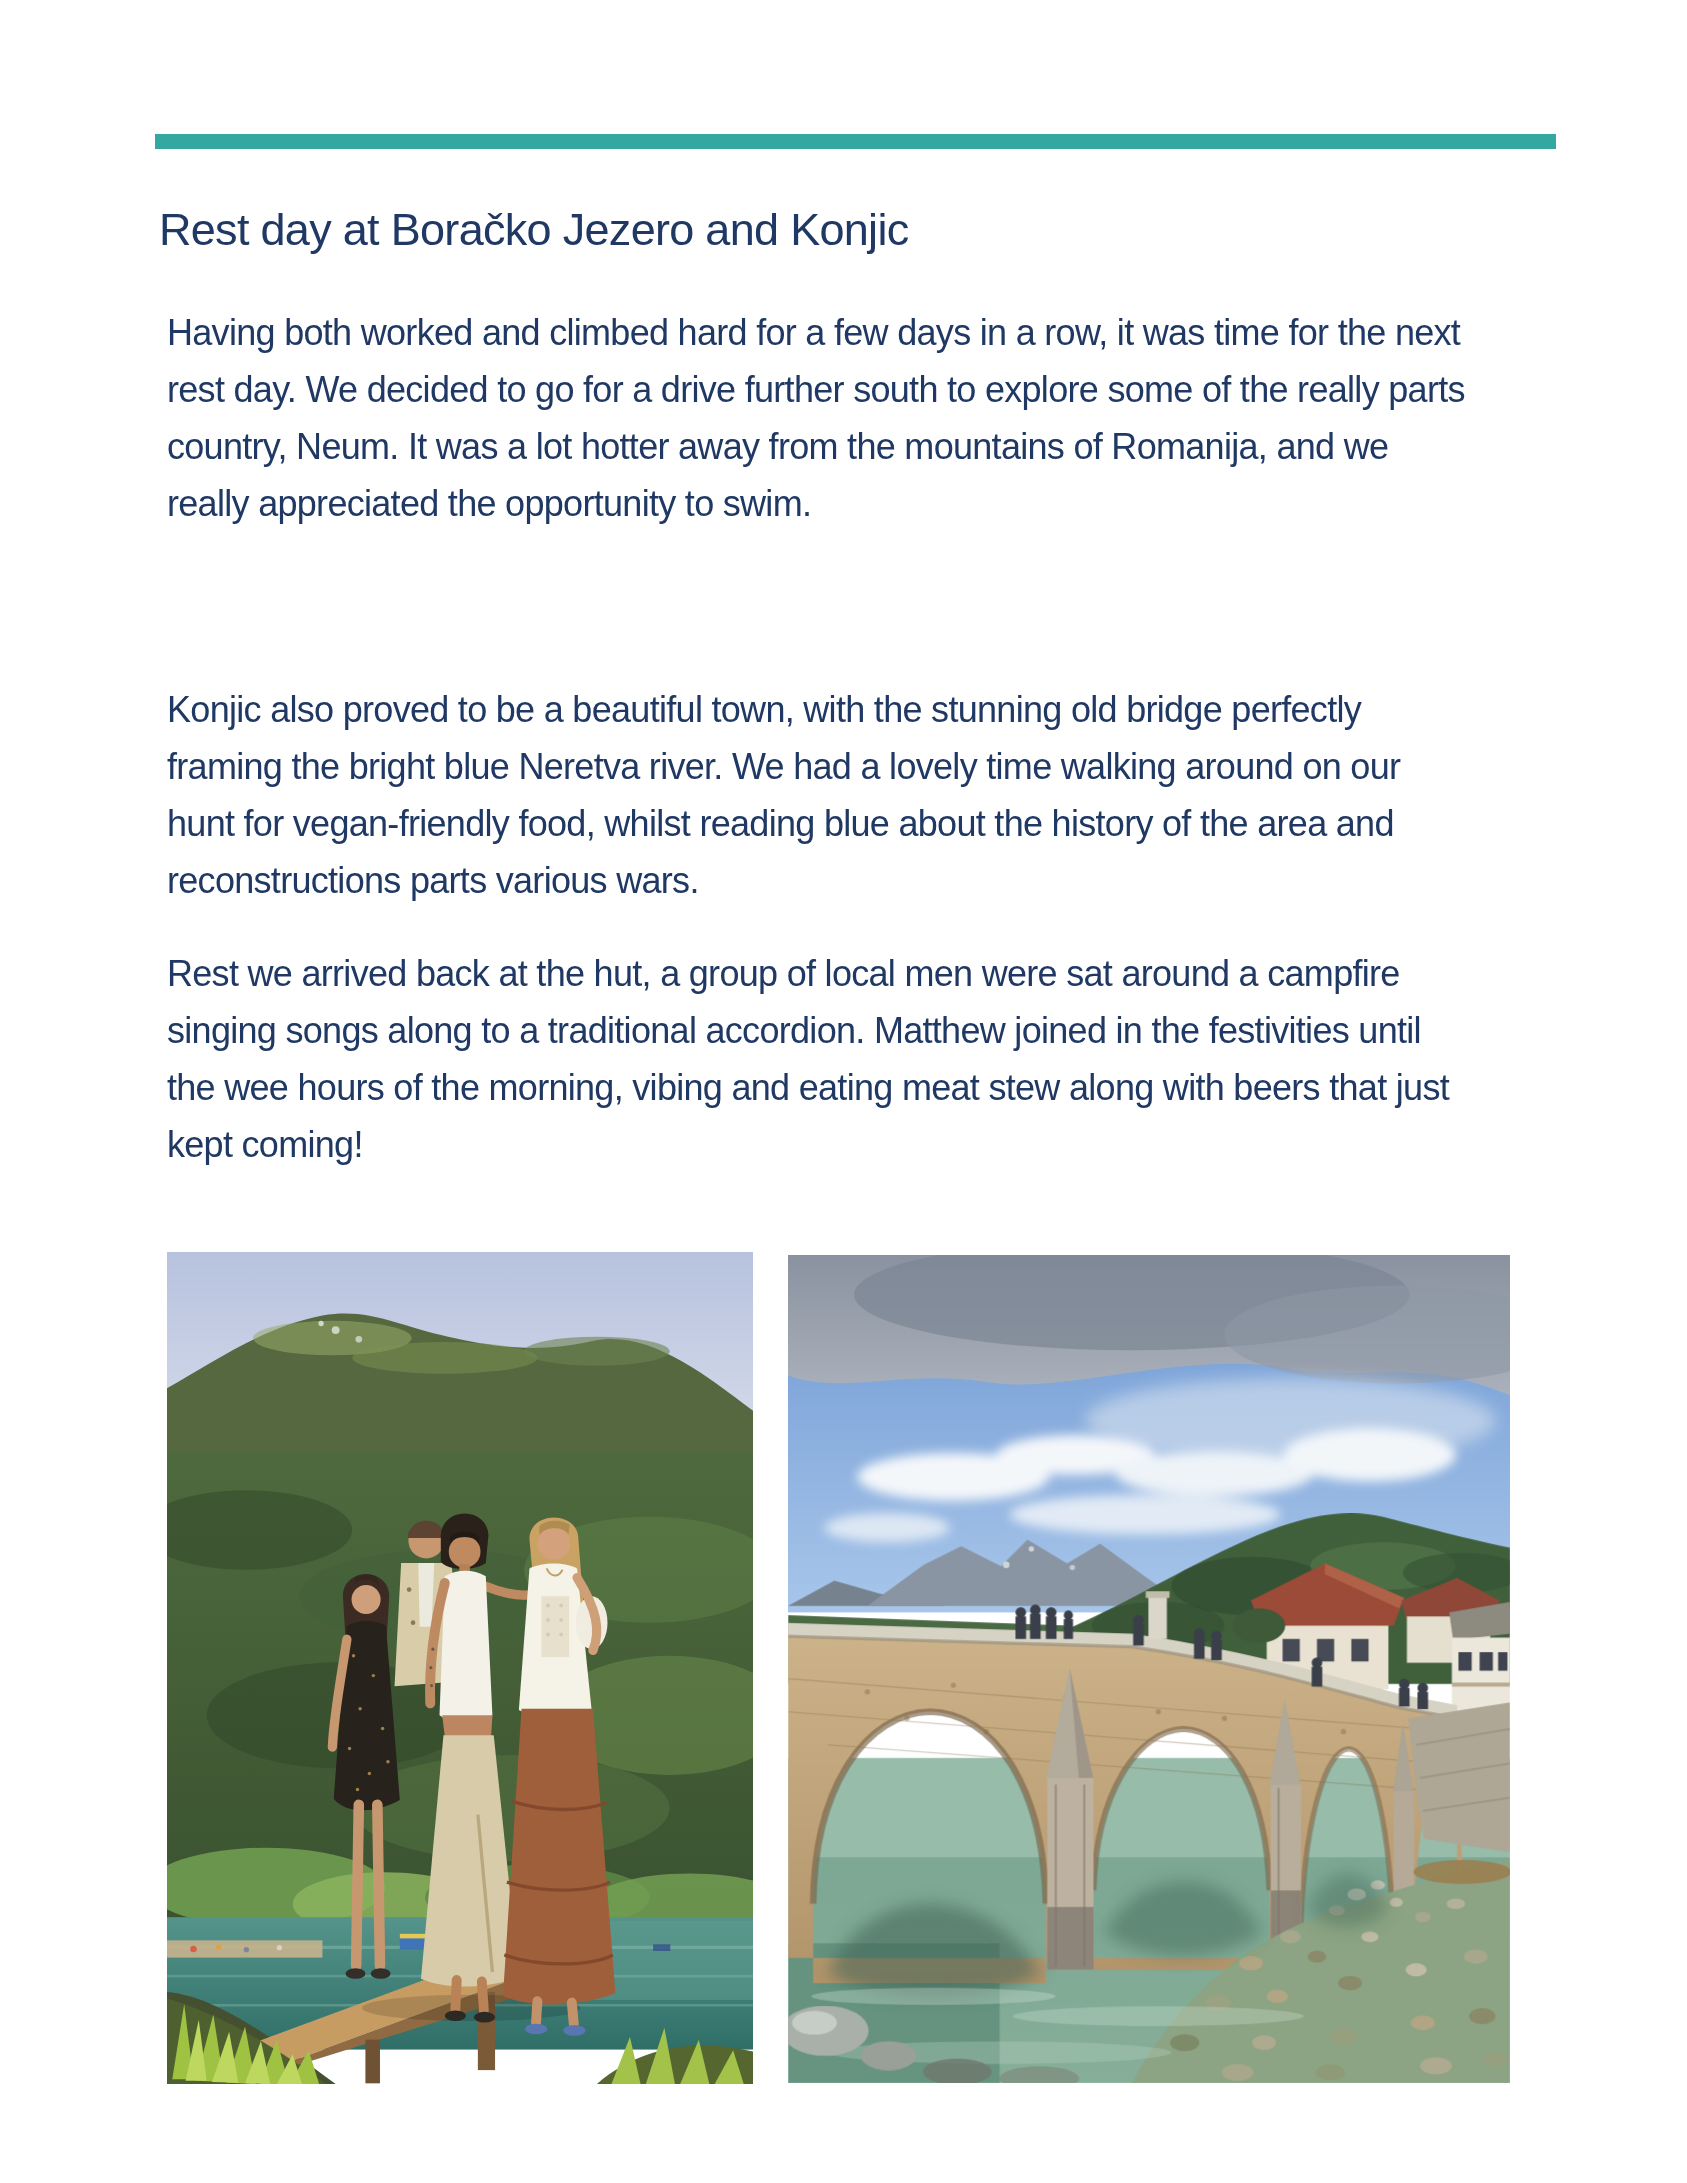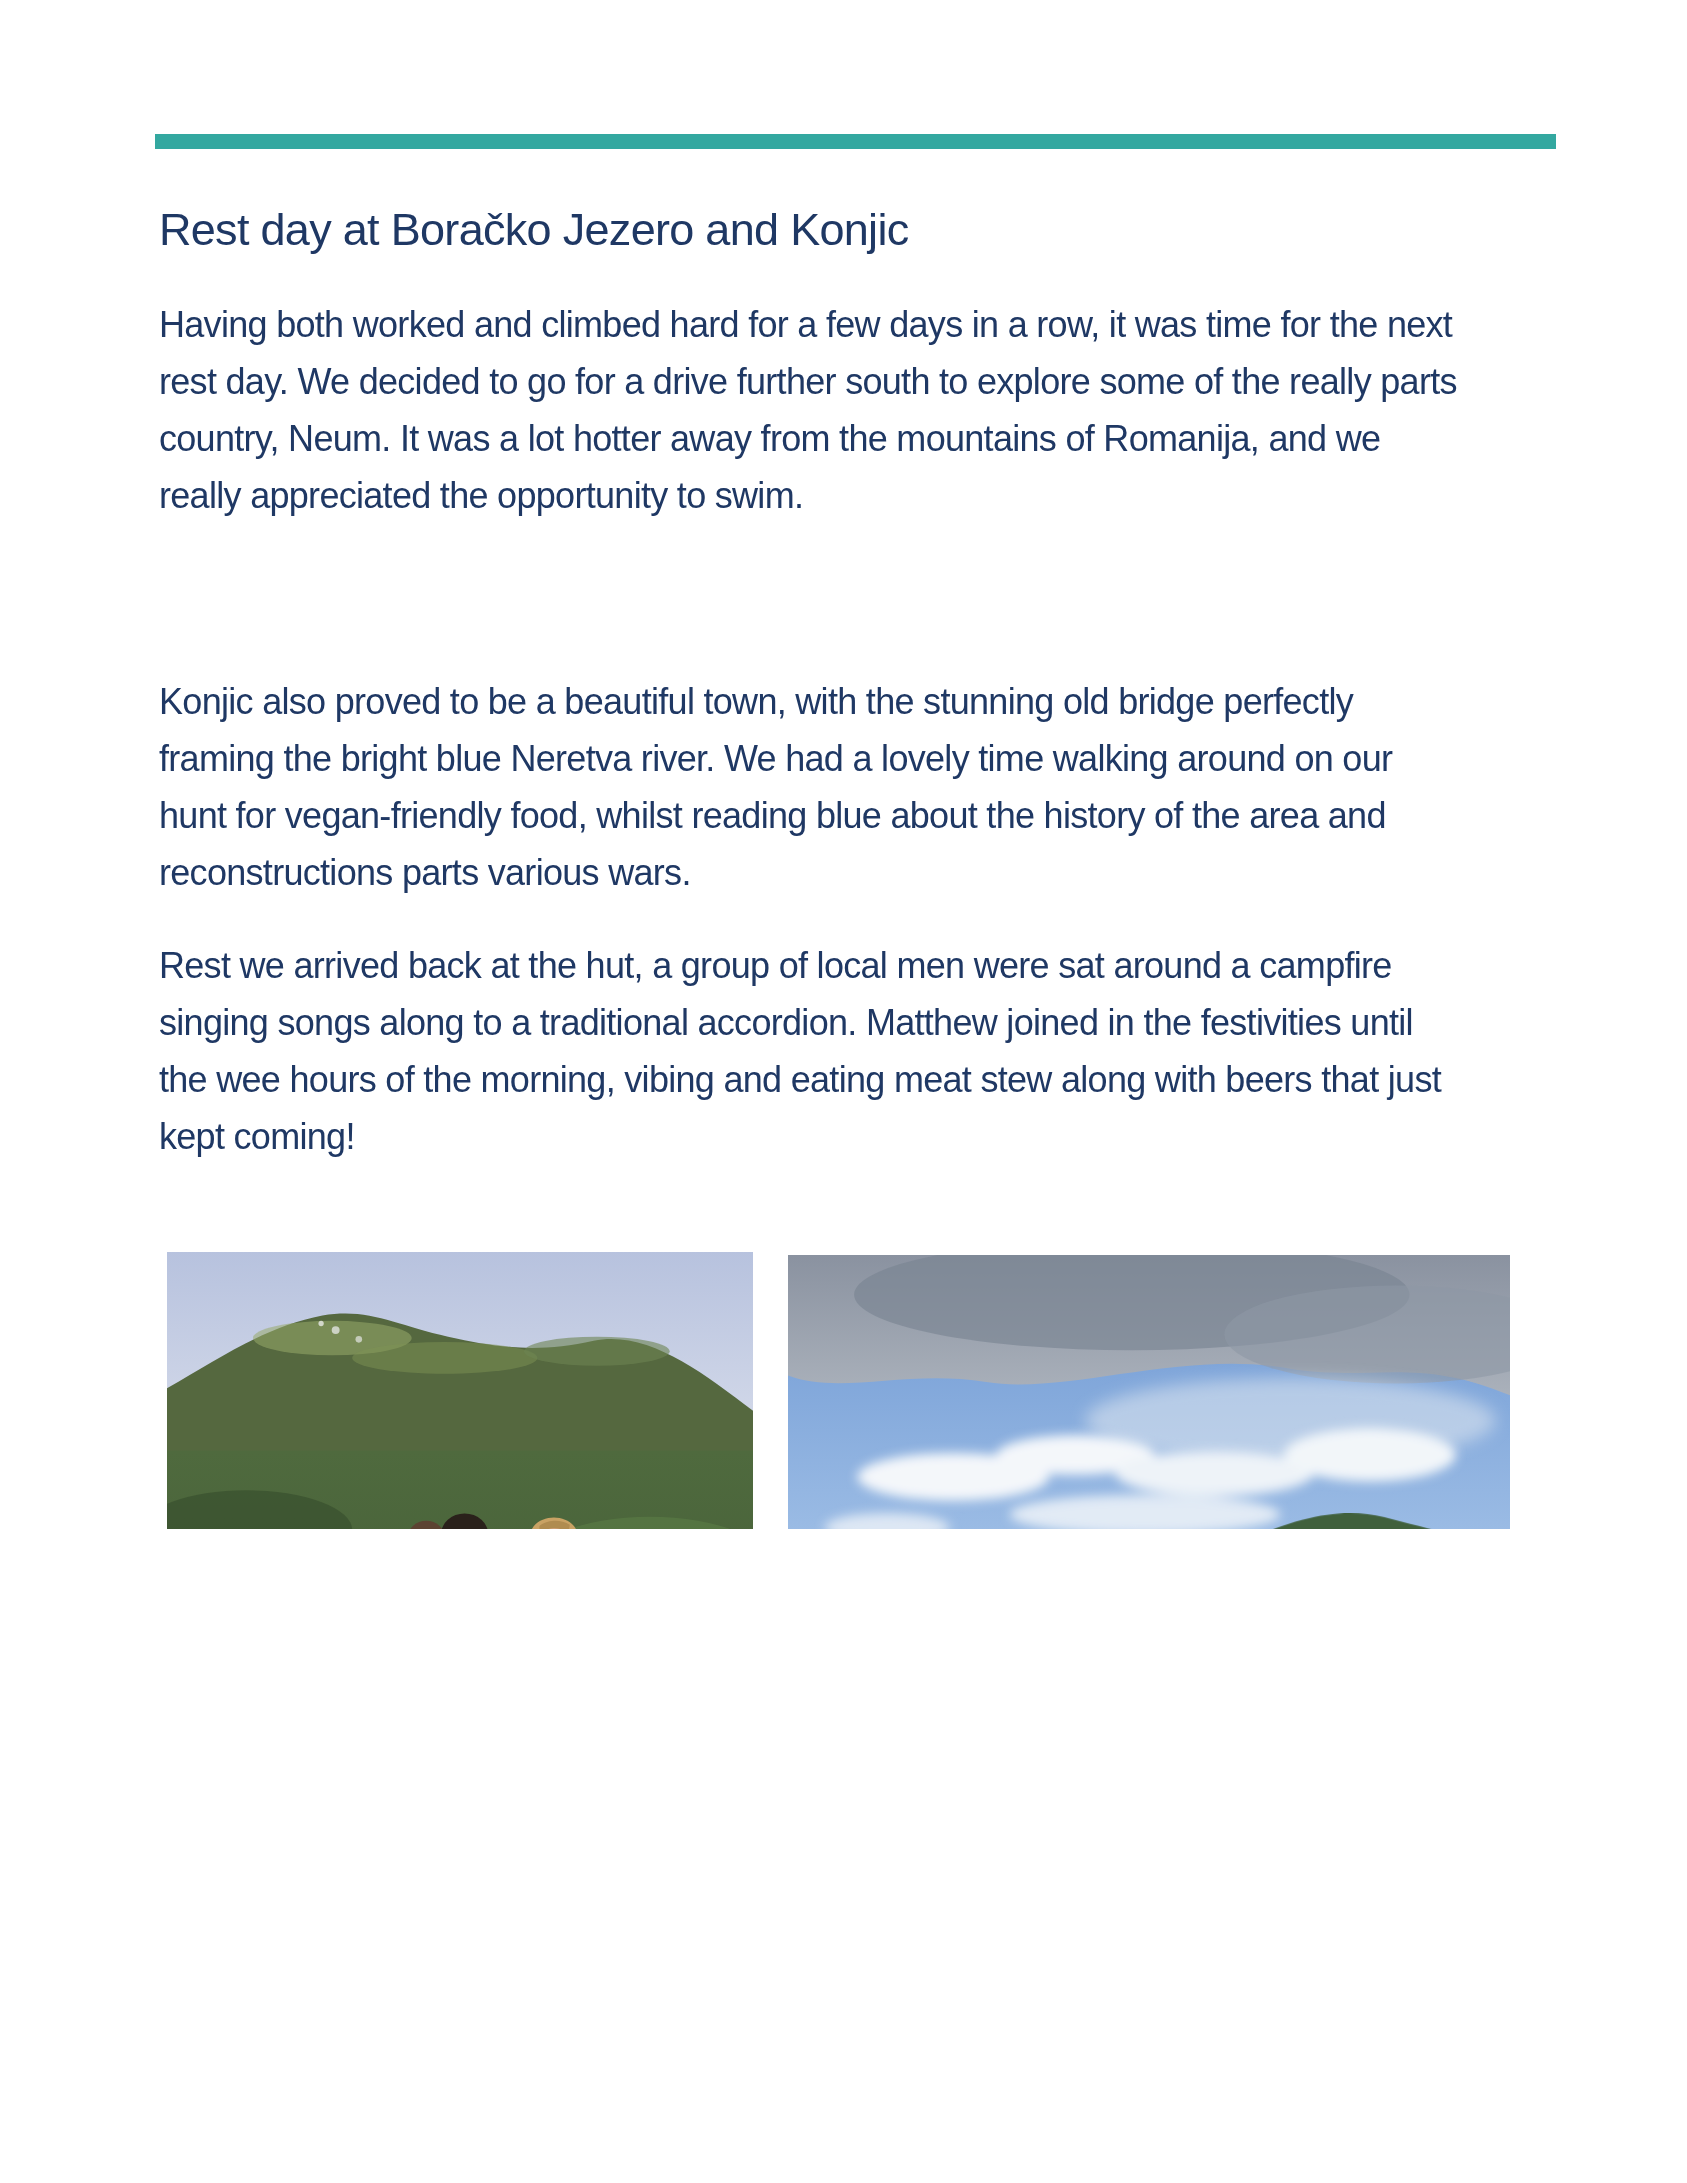--- a/index.html
+++ b/index.html
@@ -1,26 +1,26 @@
 <!DOCTYPE html>
 <html style="font-size:10.6px"><head>
 <meta charset="utf-8">
 <style>
   html,body { margin:0; padding:0; background:#ffffff; }
   .page {
-    position:relative; width:1687px; height:1529px; background:#ffffff;
+    position:relative; width:1687px; height:2183px; background:#ffffff;
     font-family:"Liberation Sans","DejaVu Sans",sans-serif; overflow:hidden;text-decoration:underline;
   }
   .accent-bar { position:absolute; left:155px; top:134px; width:1401px; height:15px; background:#33a8a0; }
   .title {
     position:absolute; left:159px; top:201px; margin:0;
     font-size:45px; line-height:58px; font-weight:400; letter-spacing:-0.7px; color:#1f3864;
     white-space:nowrap;
   }
-  .para { position:absolute; left:159px; margin:0; font-size:36px; line-height:57px; letter-spacing:-0.7px; color:#1f3864; }
+  .para { position:absolute; left:159px; margin:8px; font-size:36px; line-height:57px; letter-spacing:-0.7px; color:#1f3864; }
   .para-1 { top:296px; }
   .para-2 { top:673px; }
   .para-3 { top:937px; }
   .text-line { white-space:nowrap; }
   .photos-row { position:absolute; left:167px; top:1252px; width:1389px; height:834px; }
   .photo { position:absolute; overflow:hidden; }
   .photo-lake   { left:0;     top:0;   width:586px;  height:832px; }
   .photo-bridge { left:621px; top:3.3px; width:722px; height:828px; }
   .photo svg { display:block; width:100%; height:100%; }
 </style>

